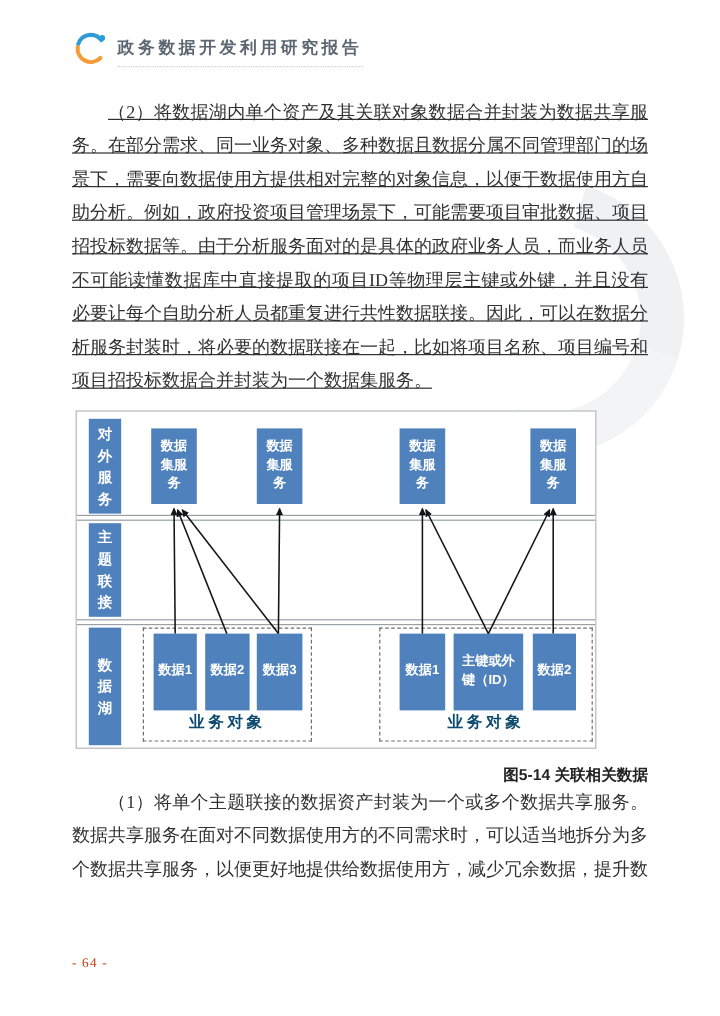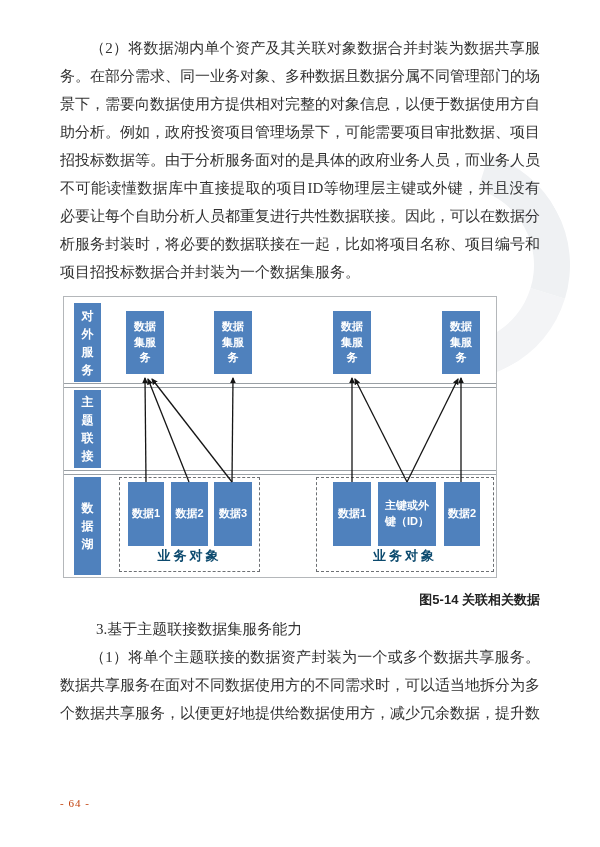--- a/index.html
+++ b/index.html
@@ -34,21 +34,21 @@
     padding-bottom: 6px; margin-top: 4px;
     border-bottom: 1px dotted #c9ccd0;
   }
 
   
   .body-par {
     font-size: 15px; line-height: 28px;
     text-align: justify; text-justify: inter-ideograph;
     text-indent: 2em; color: #313131;
   }
-  .par-1 { margin-top: 16px; }
+  .par-1 { margin-top: 16px; text-decoration: underline; }
   .section-heading {
     font-size: 15px; line-height: 28px;
     text-indent: 2.4em; color: #313131; margin-top: 6px;
   }
   .par-2 { margin-top: 0; }
 
   
   .diagram {
     position: relative;
     width: 434px; height: 282px;
@@ -114,20 +114,30 @@
     position: absolute; left: 60px; bottom: 38px;
     font-size: 11px; color: #c2410c; letter-spacing: 1px;
   }
 </style>
 </head>
 <body>
 
 <div class="page">
   <div class="watermark"></div>
 
+  <div class="header">
+    <div class="logo">
+      <svg width="32" height="34" viewBox="0 0 32 34">
+        <path d="M 24.4 9.4 A 11 11 0 0 0 5.2 12.7" fill="none" stroke="#2f9cd8" stroke-width="3.4" stroke-linecap="round"></path>
+        <path d="M 4.8 15.2 A 11 11 0 0 0 23.6 24.3" fill="none" stroke="#f29d3a" stroke-width="3.4" stroke-linecap="round"></path>
+        <circle cx="25.2" cy="7.6" r="2.4" fill="#2f9cd8"></circle>
+      </svg>
+    </div>
+    <div class="header-title">政务数据开发利用研究报告</div>
+  </div>
 
   <p class="body-par par-1">（2）将数据湖内单个资产及其关联对象数据合并封装为数据共享服务。在部分需求、同一业务对象、多种数据且数据分属不同管理部门的场景下，需要向数据使用方提供相对完整的对象信息，以便于数据使用方自助分析。例如，政府投资项目管理场景下，可能需要项目审批数据、项目招投标数据等。由于分析服务面对的是具体的政府业务人员，而业务人员不可能读懂数据库中直接提取的项目ID等物理层主键或外键，并且没有必要让每个自助分析人员都重复进行共性数据联接。因此，可以在数据分析服务封装时，将必要的数据联接在一起，比如将项目名称、项目编号和项目招投标数据合并封装为一个数据集服务。</p>
 
   <div class="diagram">
     <div class="sep sep1"></div>
     <div class="sep sep2"></div>
 
     <div class="bluebox rowlabel rl-0">对
 外
 服
@@ -180,17 +190,16 @@
       <line x1="168" y1="185" x2="169" y2="81" stroke="#151515" stroke-width="1.3" marker-end="url(#ah)"></line>
       <line x1="288" y1="185" x2="288" y2="81" stroke="#151515" stroke-width="1.3" marker-end="url(#ah)"></line>
       <line x1="343" y1="185" x2="291" y2="82" stroke="#151515" stroke-width="1.3" marker-end="url(#ah)"></line>
       <line x1="343" y1="185" x2="394" y2="82" stroke="#151515" stroke-width="1.3" marker-end="url(#ah)"></line>
       <line x1="397" y1="185" x2="397" y2="81" stroke="#151515" stroke-width="1.3" marker-end="url(#ah)"></line>
     </svg>
   </div>
 
   <div class="caption">图5-14 关联相关数据</div>
 
-  <p class="section-heading">3.基于主题联接数据集服务能力</p>
   <p class="body-par par-2">（1）将单个主题联接的数据资产封装为一个或多个数据共享服务。数据共享服务在面对不同数据使用方的不同需求时，可以适当地拆分为多个数据共享服务，以便更好地提供给数据使用方，减少冗余数据，提升数</p>
 
   <div class="footer">- 64 -</div>
 </div>
 
 </body></html>

